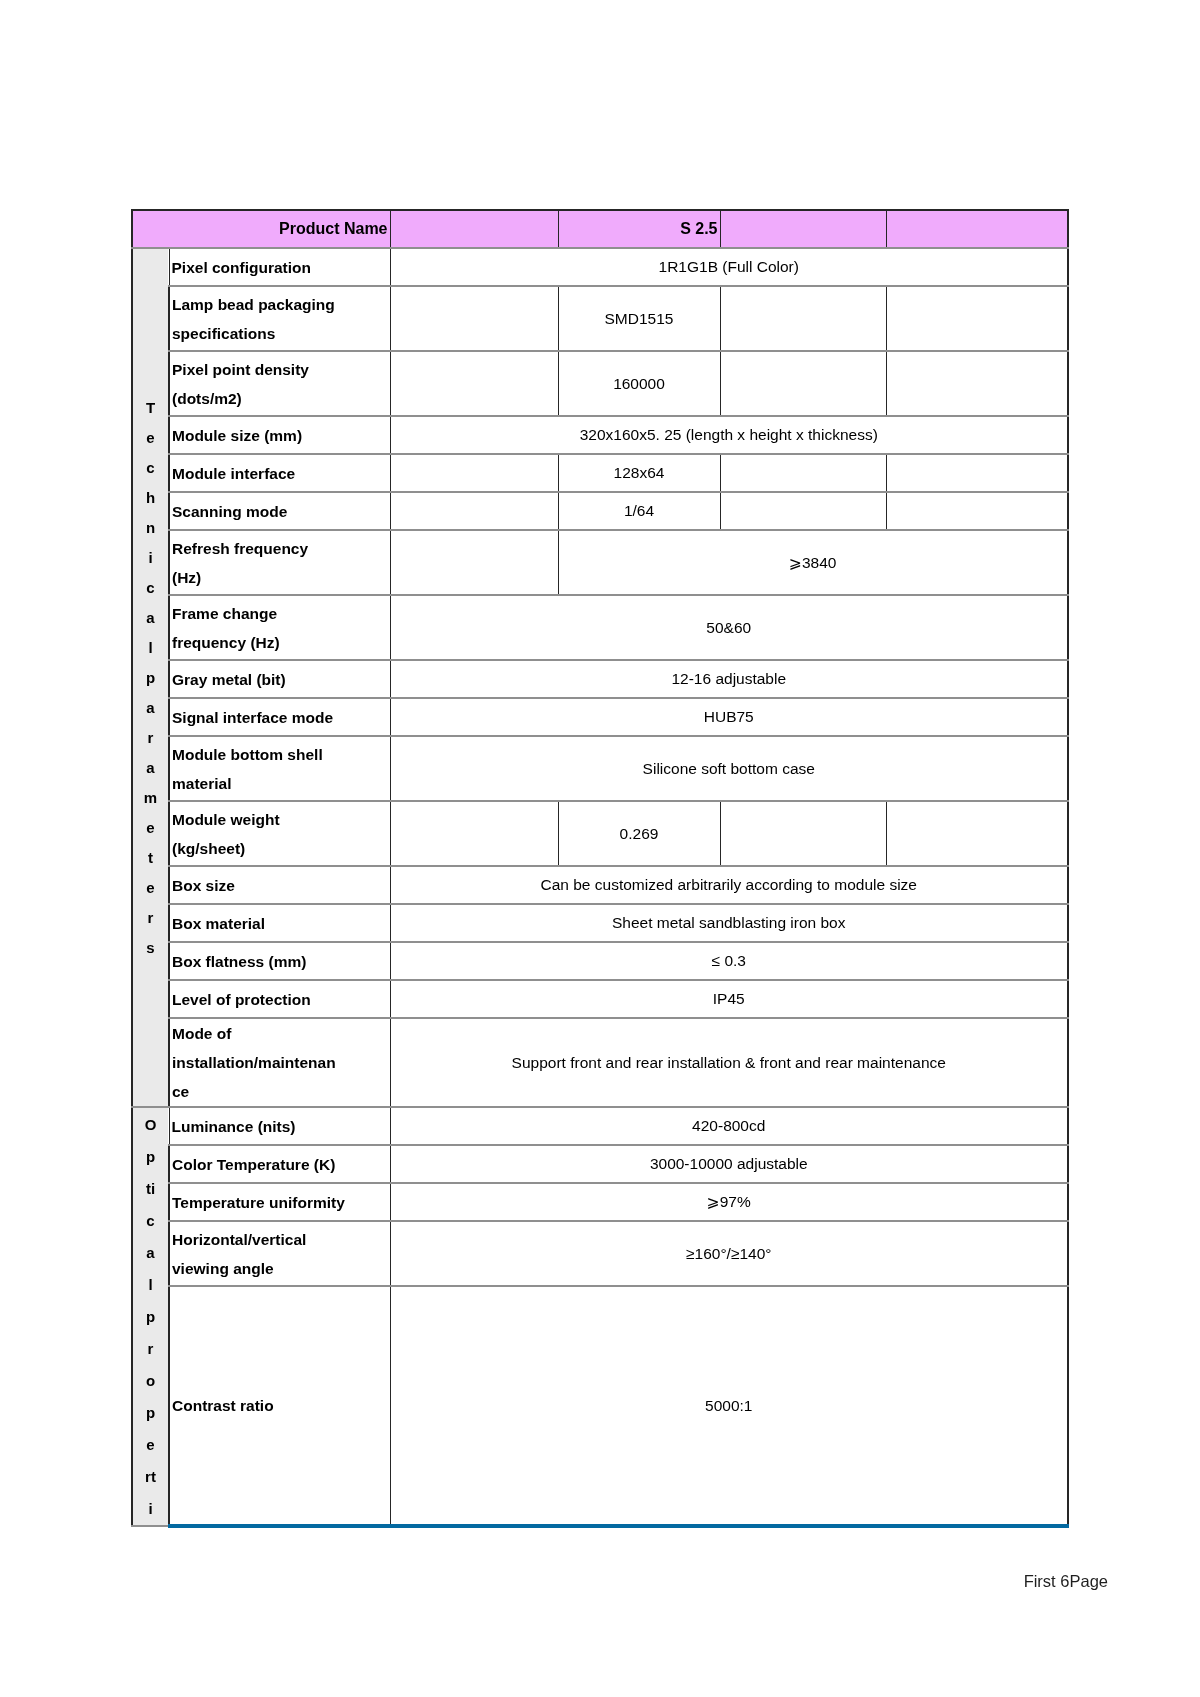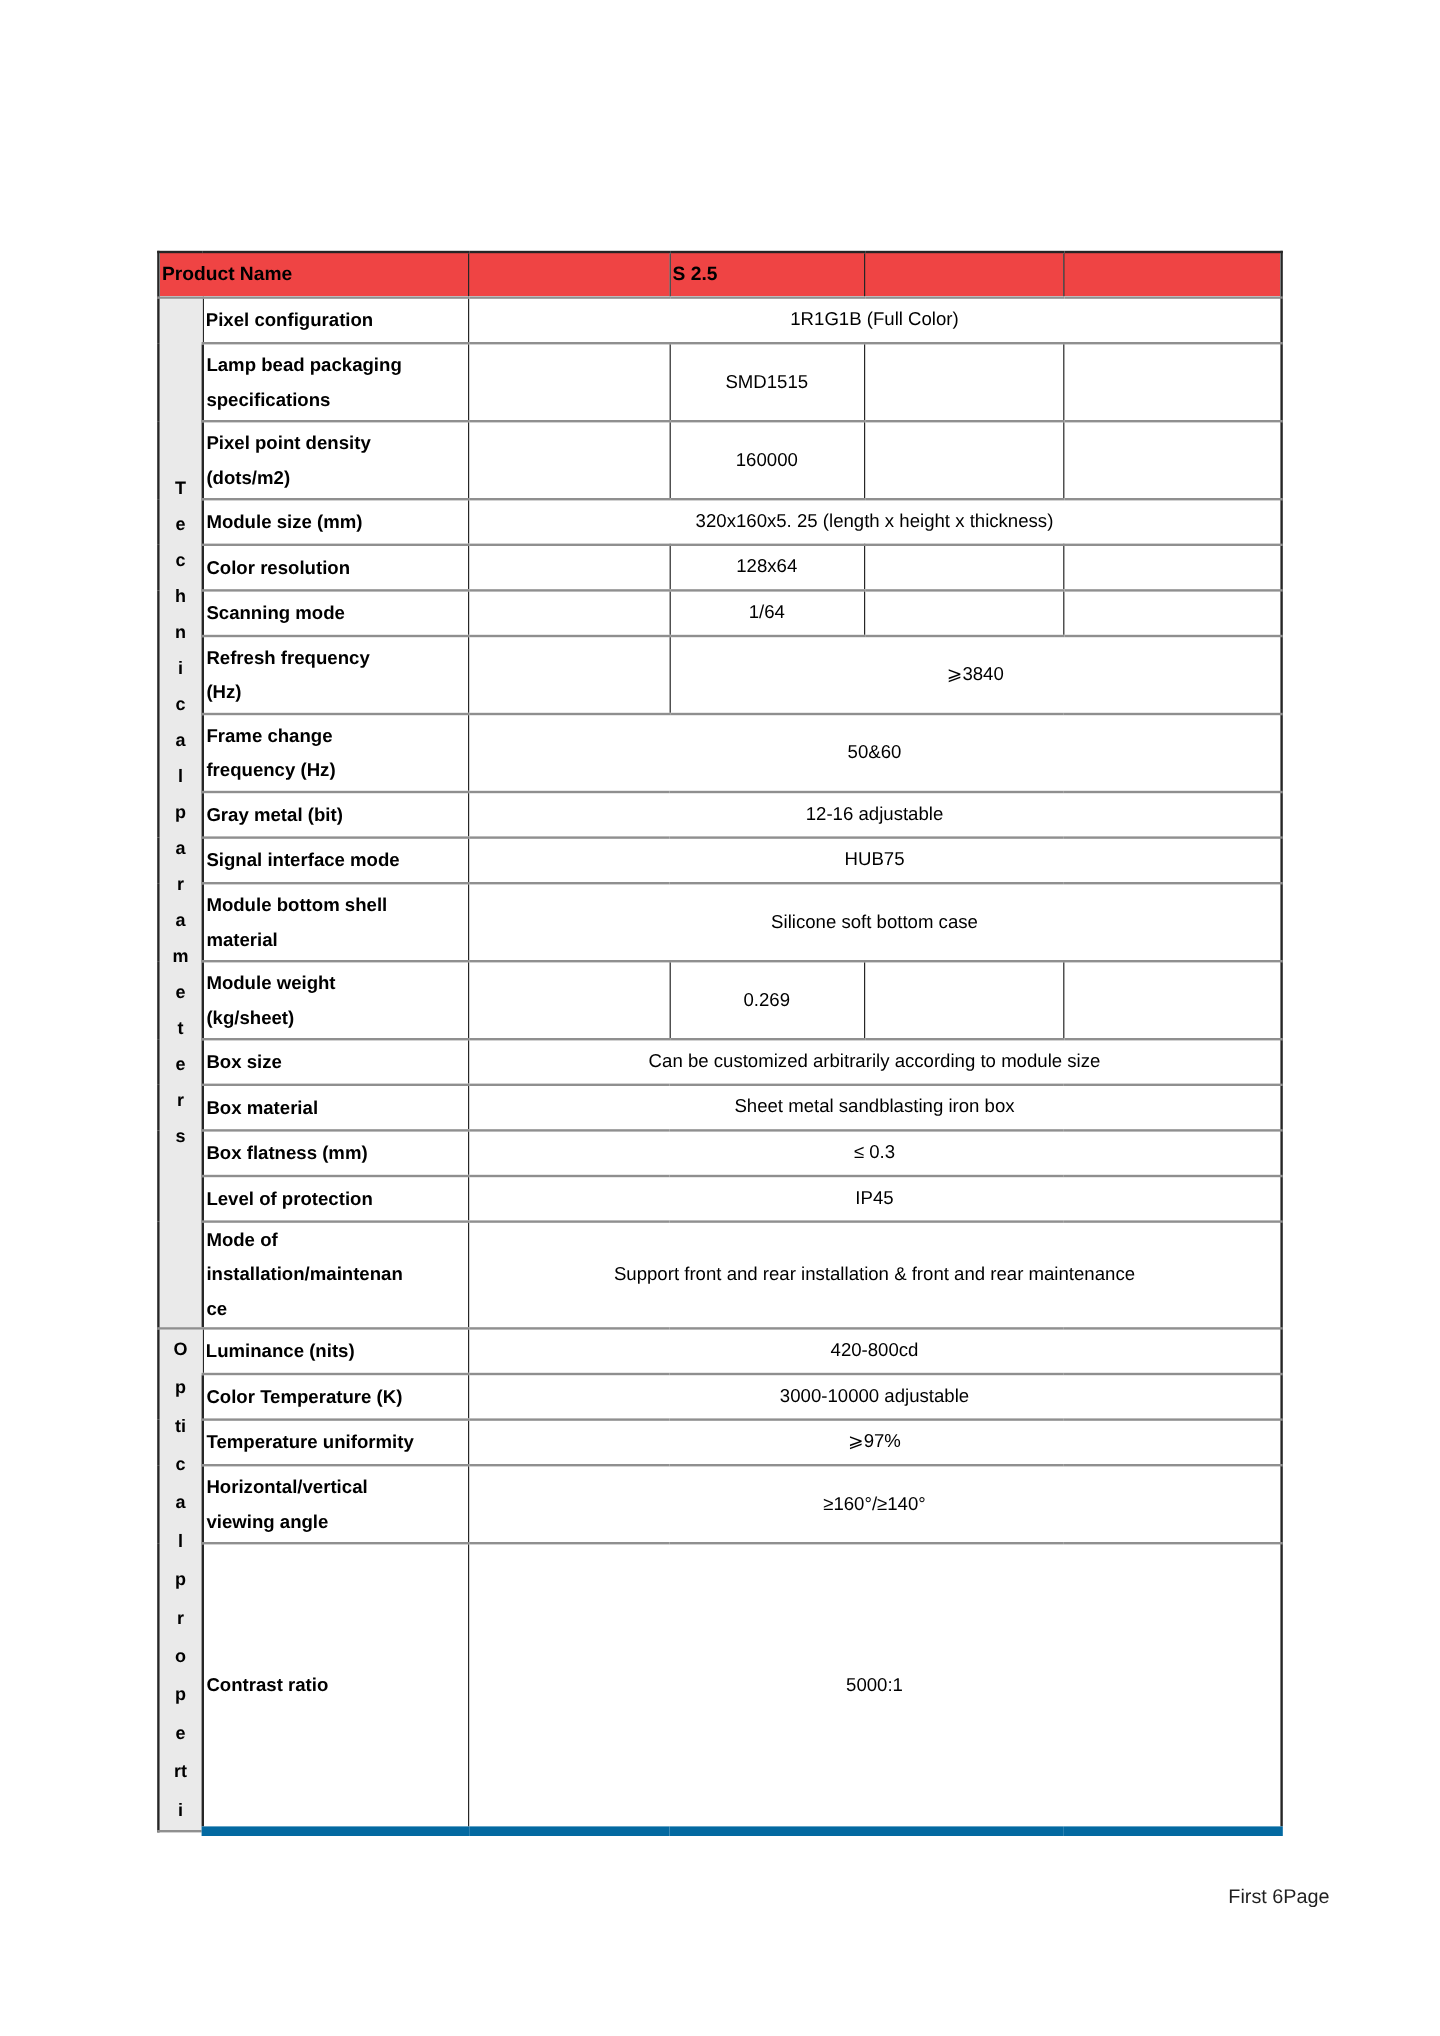--- a/index.html
+++ b/index.html
@@ -27,34 +27,34 @@
   table.spec td {
     padding: 0 2px;
     border-left: 1px solid #262626;
     border-right: 1px solid #262626;
     border-top: 2px solid #8f8f8f;
     border-bottom: 2px solid #8f8f8f;
     vertical-align: middle;
     overflow: hidden;
   }
   table.spec tr:first-child td { border-top: 2px solid #262626; }
-  table.spec tr:last-child td { border-bottom: 8px solid #0369a1; }
+  table.spec tr:last-child td { border-bottom: 4px solid #0369a1; }
   table.spec td:first-child { border-left: 2px solid #262626; }
   table.spec td:last-child { border-right: 2px solid #262626; }
 
   tr.r1 { height: 38px; }
   tr.r2 { height: 65px; }
   tr.r3 { height: 78px; }
   tr.rc { height: 240px; }
 
   .hdr td {
-    background: #ef4444;
+    background: #f0abfc;
     font-weight: bold;
     font-size: 16px;
-    text-align: left;
+    text-align: right;
   }
   .vcol {
     background: #eaeaea;
     text-align: center;
   }
   .vletters {
     white-space: pre-line;
     font-weight: bold;
     font-size: 15px;
     text-align: center;
@@ -151,21 +151,21 @@
       <td class="val"></td>
       <td class="val"></td>
     </tr>
 
     <tr class="r1">
       <td class="lbl">Module size (mm)</td>
       <td class="val" colspan="4">320x160x5. 25 (length x height x thickness)</td>
     </tr>
 
     <tr class="r1">
-      <td class="lbl">Color resolution</td>
+      <td class="lbl">Module interface</td>
       <td class="val"></td>
       <td class="val">128x64</td>
       <td class="val"></td>
       <td class="val"></td>
     </tr>
 
     <tr class="r1">
       <td class="lbl">Scanning mode</td>
       <td class="val"></td>
       <td class="val">1/64</td>

